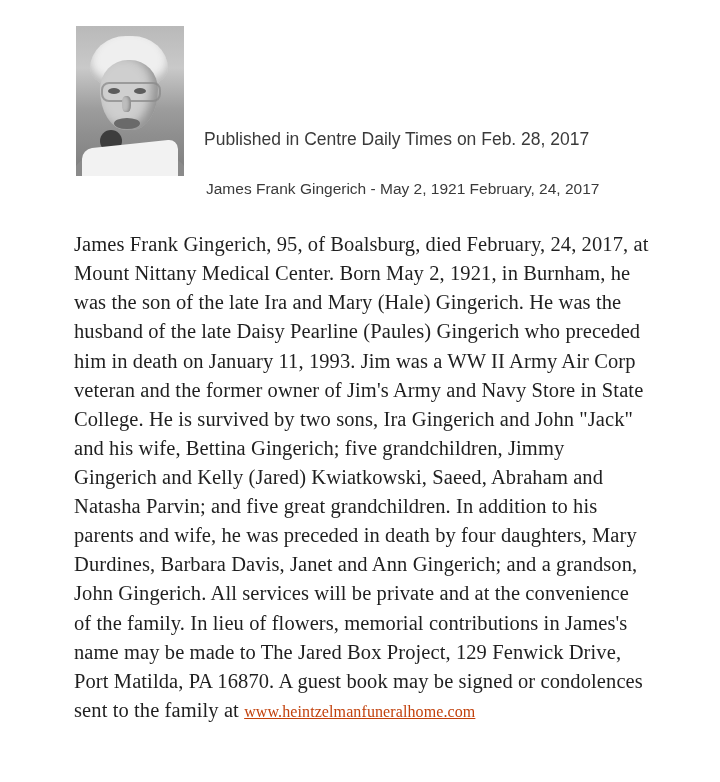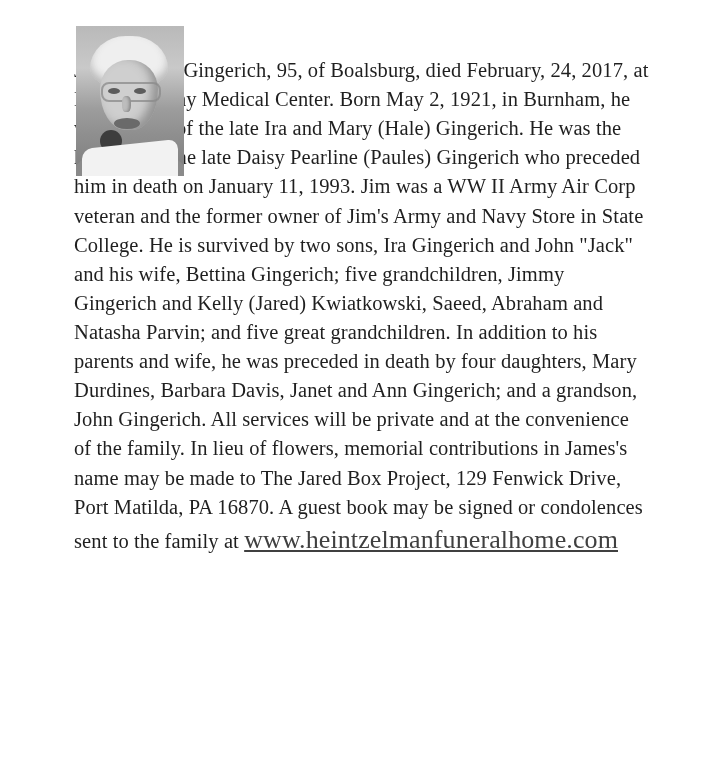--- a/index.html
+++ b/index.html
@@ -154,23 +154,23 @@
     margin: 30px 70px 0 74px;
     font-family: "Liberation Serif", serif;
     font-size: 20.5px;
     line-height: 1.42;
     color: #1f1f1f;
     text-align: left;
     letter-spacing: .1px;
   }
   .obit-link {
     display: inline;
-    color: #404040;
+    color: #c2410c;
     font-family: "Liberation Serif", serif;
-    font-size: 26px;
+    font-size: 16px;
     cursor: pointer;
   }
 </style>
 </head>
 <body>
 
 <div class="page">
 
   <div class="header">
 
@@ -181,20 +181,24 @@
       <div class="glasses"></div>
       <div class="eye-l"></div>
       <div class="eye-r"></div>
       <div class="nose"></div>
       <div class="mouth"></div>
       <div class="mic"></div>
       <div class="shoulder"></div>
       <div class="collar"></div>
     </div>
 
+    <div class="header-text">
+      <div class="published">Published in Centre Daily Times on Feb. 28, 2017</div>
+      <div class="deceased-line">James Frank Gingerich - May 2, 1921 February, 24, 2017</div>
+    </div>
 
   </div>
 
   <div class="obit-body">
     <span>James Frank Gingerich, 95, of Boalsburg, died February, 24, 2017, at Mount Nittany Medical Center. Born May 2, 1921, in Burnham, he was the son of the late Ira and Mary (Hale) Gingerich. He was the husband of the late Daisy Pearline (Paules) Gingerich who preceded him in death on January 11, 1993. Jim was a WW II Army Air Corp veteran and the former owner of Jim's Army and Navy Store in State College. He is survived by two sons, Ira Gingerich and John "Jack" and his wife, Bettina Gingerich; five grandchildren, Jimmy Gingerich and Kelly (Jared) Kwiatkowski, Saeed, Abraham and Natasha Parvin; and five great grandchildren. In addition to his parents and wife, he was preceded in death by four daughters, Mary Durdines, Barbara Davis, Janet and Ann Gingerich; and a grandson, John Gingerich. All services will be private and at the convenience of the family. In lieu of flowers, memorial contributions in James's name may be made to The Jared Box Project, 129 Fenwick Drive, Port Matilda, PA 16870. A guest book may be signed or condolences sent to the family at </span><a class="obit-link" href="#">www.heintzelmanfuneralhome.com</a>
   </div>
 
 </div>
 
 </body></html>

